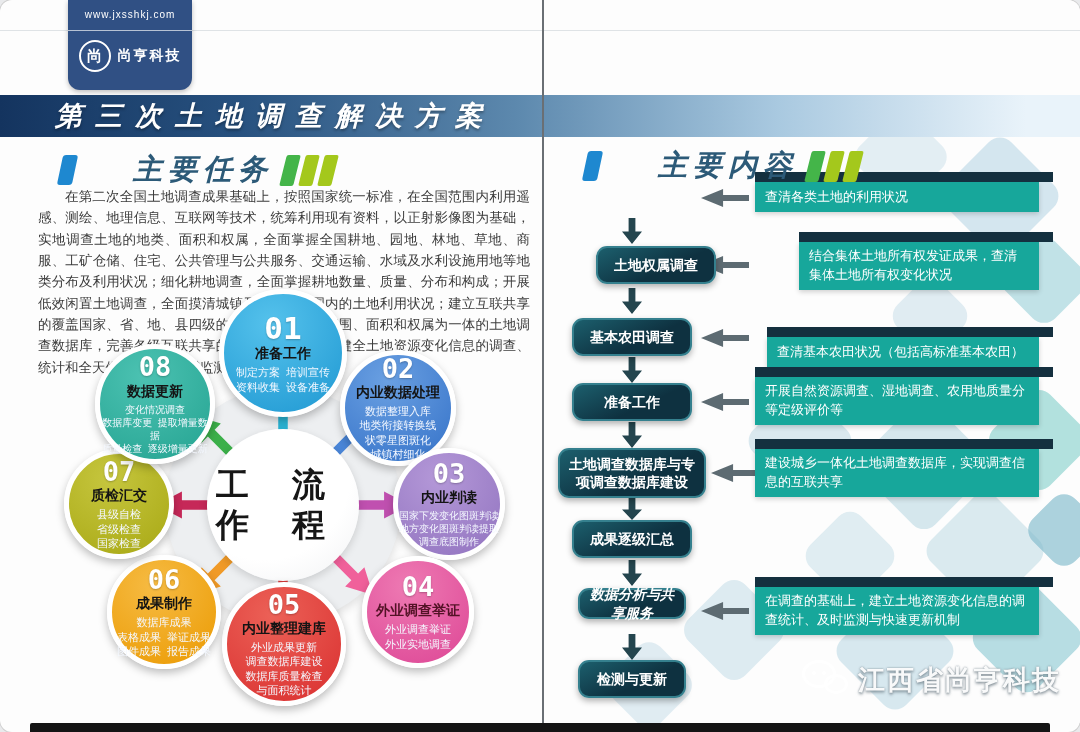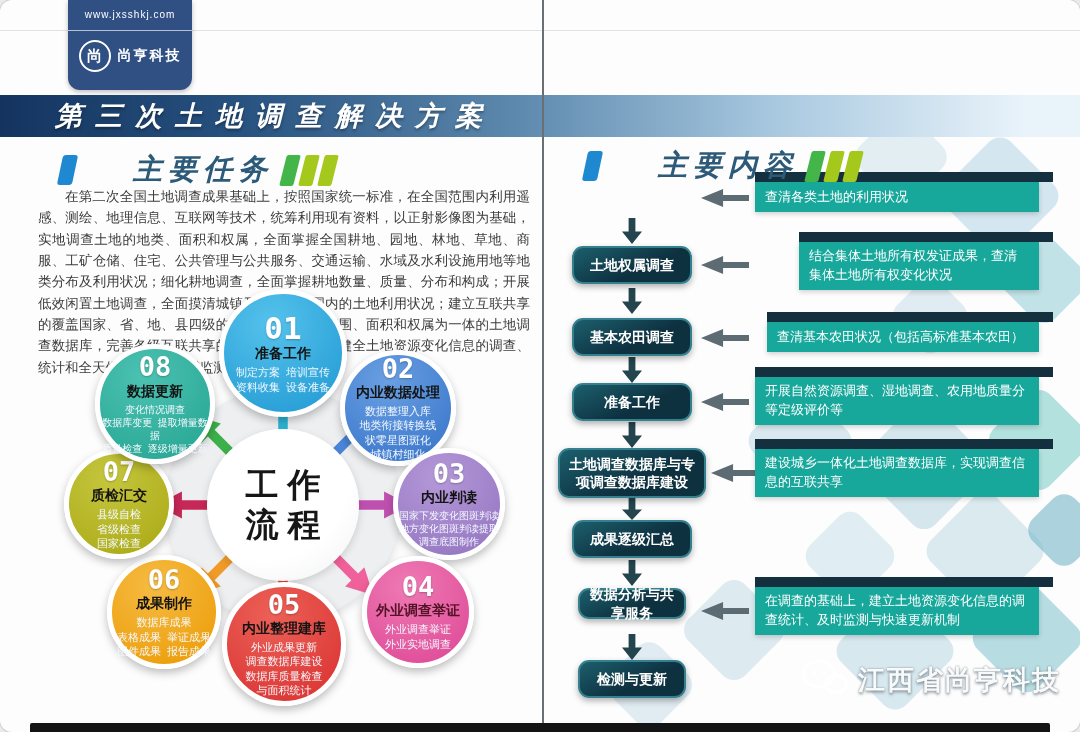--- a/index.html
+++ b/index.html
@@ -45,21 +45,21 @@
   .para { position:absolute; left:38px; top:186px; width:492px; z-index:4;
           font-size:13.5px; line-height:1.58; color:#3b3b3b; text-align:justify; text-indent:2em; }
 
   
   .plate { position:absolute; left:165px; top:387px; width:236px; height:236px; border-radius:50%;
            background:#edeff1; box-shadow:0 4px 10px rgba(0,0,0,.12); z-index:1; }
   .c-arrow { position:absolute; width:54px; height:34px; z-index:2;
              clip-path:polygon(0% 36%,52% 36%,52% 10%,100% 50%,52% 90%,52% 64%,0% 64%); }
   .hub { position:absolute; left:207px; top:429px; width:152px; height:152px; border-radius:50%;
          background:radial-gradient(circle at 38% 30%, #ffffff 60%, #f0f1f3 100%);
-         z-index:3; display:flex; flex-direction:column; align-items:center; justify-content:center;
+         z-index:3; display:flex; flex-direction:row; align-items:center; justify-content:center;
          box-shadow:0 3px 8px rgba(0,0,0,.15); }
   .hub span { display:block; font-size:33px; font-weight:bold; color:#161616; letter-spacing:9px;
               font-family:"DejaVu Serif","Liberation Serif",serif; line-height:1.2; padding-left:9px; }
 
   .wc { position:absolute; border-radius:50%; z-index:4; color:#fff; text-align:center;
         border:5px solid #fff; box-shadow:0 4px 9px rgba(0,0,0,.25);
         display:flex; flex-direction:column; align-items:center; justify-content:center; }
   .wc .num { font-family:"DejaVu Sans Mono","Liberation Mono",monospace; font-weight:bold;
              font-size:27px; line-height:1.05; color:#fff; text-shadow:0 1px 2px rgba(0,0,0,.25); }
   .wc .ttl { font-size:14px; font-weight:bold; color:#141414; margin:1px 0 2px; }
@@ -80,41 +80,41 @@
 
   
   .right-bg { position:absolute; left:544px; top:0; right:0; bottom:9px; overflow:hidden; z-index:0; background:#fdfdfd; }
   .tile { position:absolute; border-radius:16px; transform:rotate(45deg); }
 
   .fb { position:absolute; z-index:4; background:linear-gradient(155deg,#1c5f6d 0%,#0e3140 60%);
         border:2px solid #35808e; border-radius:11px; color:#fff; font-weight:bold; font-size:14px;
         display:flex; align-items:center; justify-content:center; text-align:center; line-height:1.3;
         box-shadow:0 3px 6px rgba(0,0,0,.3); padding:2px 6px; }
   .fb1 { left:568px; top:178px; width:128px; height:38px; }
-  .fb2 { left:572px; top:246px; width:120px; height:38px; }
+  .fb2 { left:596px; top:246px; width:120px; height:38px; }
   .fb3 { left:572px; top:318px; width:120px; height:38px; }
   .fb4 { left:572px; top:383px; width:120px; height:38px; }
   .fb5 { left:558px; top:448px; width:148px; height:50px; }
   .fb6 { left:572px; top:520px; width:120px; height:38px; }
-  .fb7 { left:578px; top:588px; width:108px; height:31px; }
+  .fb7 { left:578px; top:588px; width:108px; height:31px;font-style:italic; }
   .fb8 { left:578px; top:660px; width:108px; height:38px; }
 
   .down-arrow { position:absolute; width:20px; height:26px; background:#24454e; z-index:3;
                 clip-path:polygon(33% 0,67% 0,67% 52%,100% 52%,50% 100%,0 52%,33% 52%); }
   .left-arrow { position:absolute; width:48px; height:24px; background:#5d6b72; z-index:3;
                 clip-path:polygon(100% 38%,46% 38%,46% 12%,0 50%,46% 88%,46% 62%,100% 62%); }
 
   .desc { position:absolute; left:755px; width:284px; z-index:4; }
   .desc .bar { position:relative; height:10px; background:#14303f; width:100%; }
   .desc .bar::after { content:""; position:absolute; right:-14px; top:0; width:14px; height:10px; background:#14303f; }
   .desc .body { background:#17a79b; color:#fff; font-size:13px; line-height:1.45; padding:5px 10px;
                 display:flex; align-items:center; box-shadow:0 2px 5px rgba(0,0,0,.18); }
   .desc.one .body { min-height:30px; }
   .desc.two .body { min-height:48px; }
-  .d1 { top:172px; } .d2 { top:232px;padding-left:44px; } .d3 { top:312px;padding-left:12px; } .d4 { top:367px; } .d5 { top:439px; } .d7 { top:577px; }
+  .d1 { top:172px; } .d2 { top:232px;padding-left:44px; } .d3 { top:327px;padding-left:12px; } .d4 { top:367px; } .d5 { top:439px; } .d7 { top:577px; }
 
   
   .watermark { position:absolute; left:802px; top:660px; z-index:5; display:flex; align-items:center; gap:8px; }
   .wechat { position:relative; width:48px; height:40px; }
   .wx-big { position:absolute; left:0; top:0; width:34px; height:28px; border-radius:50%;
             border:3px solid rgba(255,255,255,.95); background:transparent; }
   .wx-big::before, .wx-big::after { content:""; position:absolute; width:4px; height:4px; border-radius:50%;
             background:rgba(255,255,255,.95); top:8px; }
   .wx-big::before { left:7px; } .wx-big::after { left:17px; }
   .wx-small { position:absolute; left:22px; top:14px; width:24px; height:20px; border-radius:50%;

